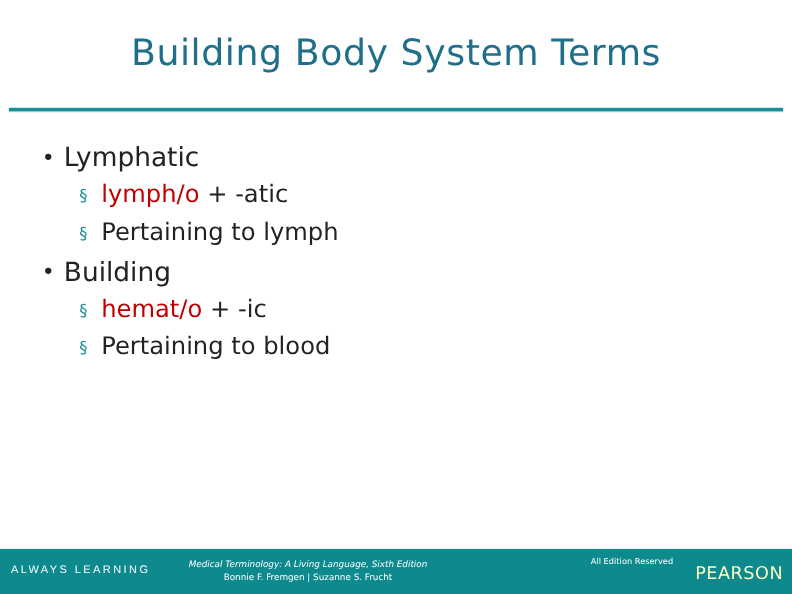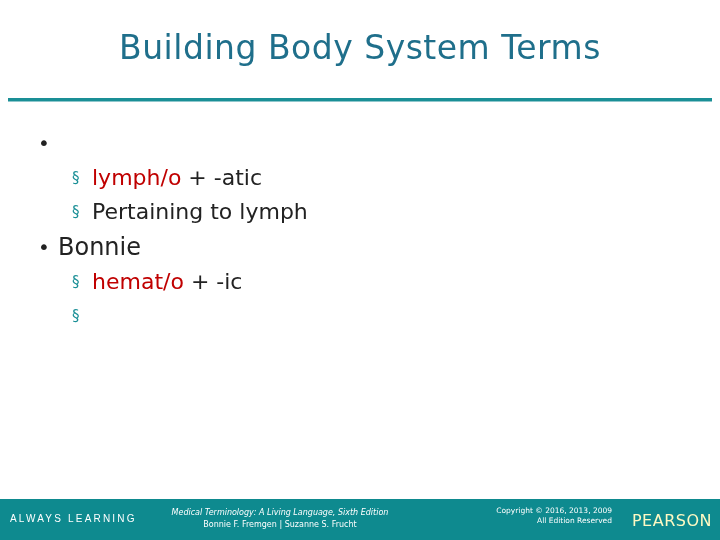--- a/index.html
+++ b/index.html
@@ -152,58 +152,59 @@
 <div class="slide">
 
   <div class="title">Building Body System Terms</div>
   <div class="title-rule"></div>
   <div class="title-rule-2"></div>
 
   <div class="body">
 
     <div class="l1">
       <span class="bullet">•</span>
+      <span>Lymphatic</span>
     </div>
 
     <div class="l2">
       <span class="bullet">§</span>
       <span>
         <span class="red">lymph/o</span><span class="dark">  +  </span><span class="dark">-atic</span>
       </span>
     </div>
 
     <div class="l2">
       <span class="bullet">§</span>
       <span class="dark">Pertaining to lymph</span>
     </div>
 
     <div class="l1">
       <span class="bullet">•</span>
-      <span>Bonnie</span>
+      <span>Building</span>
     </div>
 
     <div class="l2">
       <span class="bullet">§</span>
       <span>
         <span class="red">hemat/o</span><span class="dark">  +  </span><span class="dark">-ic</span>
       </span>
     </div>
 
     <div class="l2">
       <span class="bullet">§</span>
+      <span class="dark">Pertaining to blood</span>
     </div>
 
   </div>
 
   <div class="footer">
     <div class="footer-left">ALWAYS LEARNING</div>
     <div class="footer-center">
       <div>Medical Terminology: A Living Language, Sixth Edition</div>
       <div class="line2">Bonnie F. Fremgen | Suzanne S. Frucht</div>
     </div>
     <div class="footer-right">
-      <div>Copyright © 2016, 2013, 2009</div>
       <div>All Edition Reserved</div>
     </div>
     <div class="pearson">PEARSON</div>
   </div>
 
 </div>
 
 </body></html>

